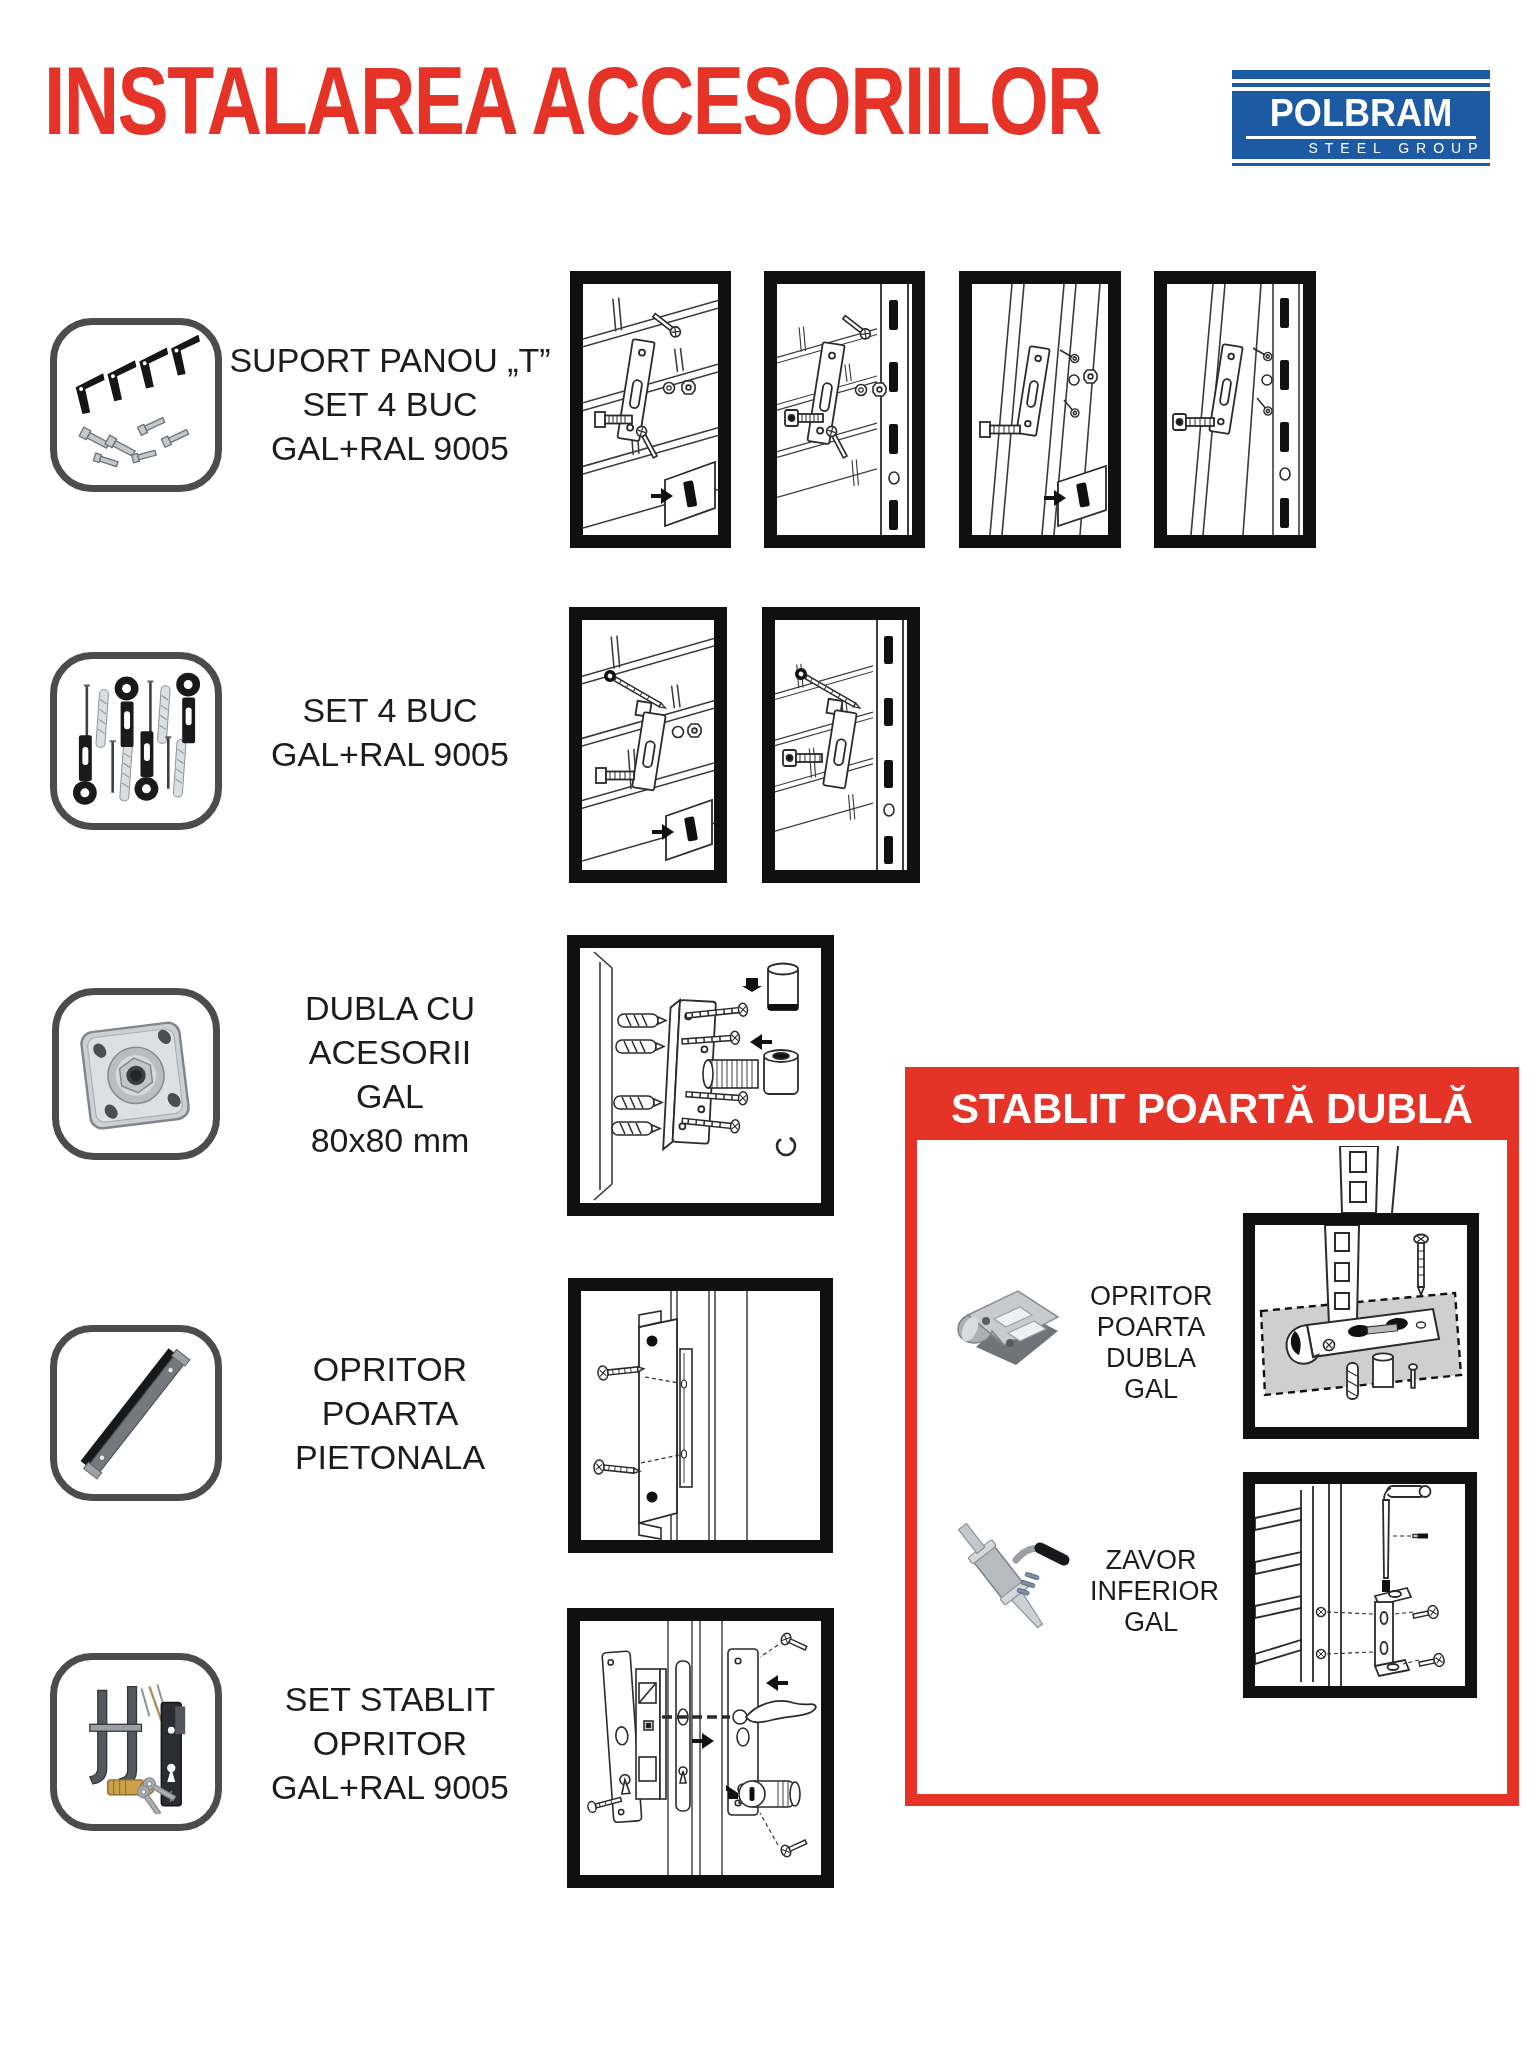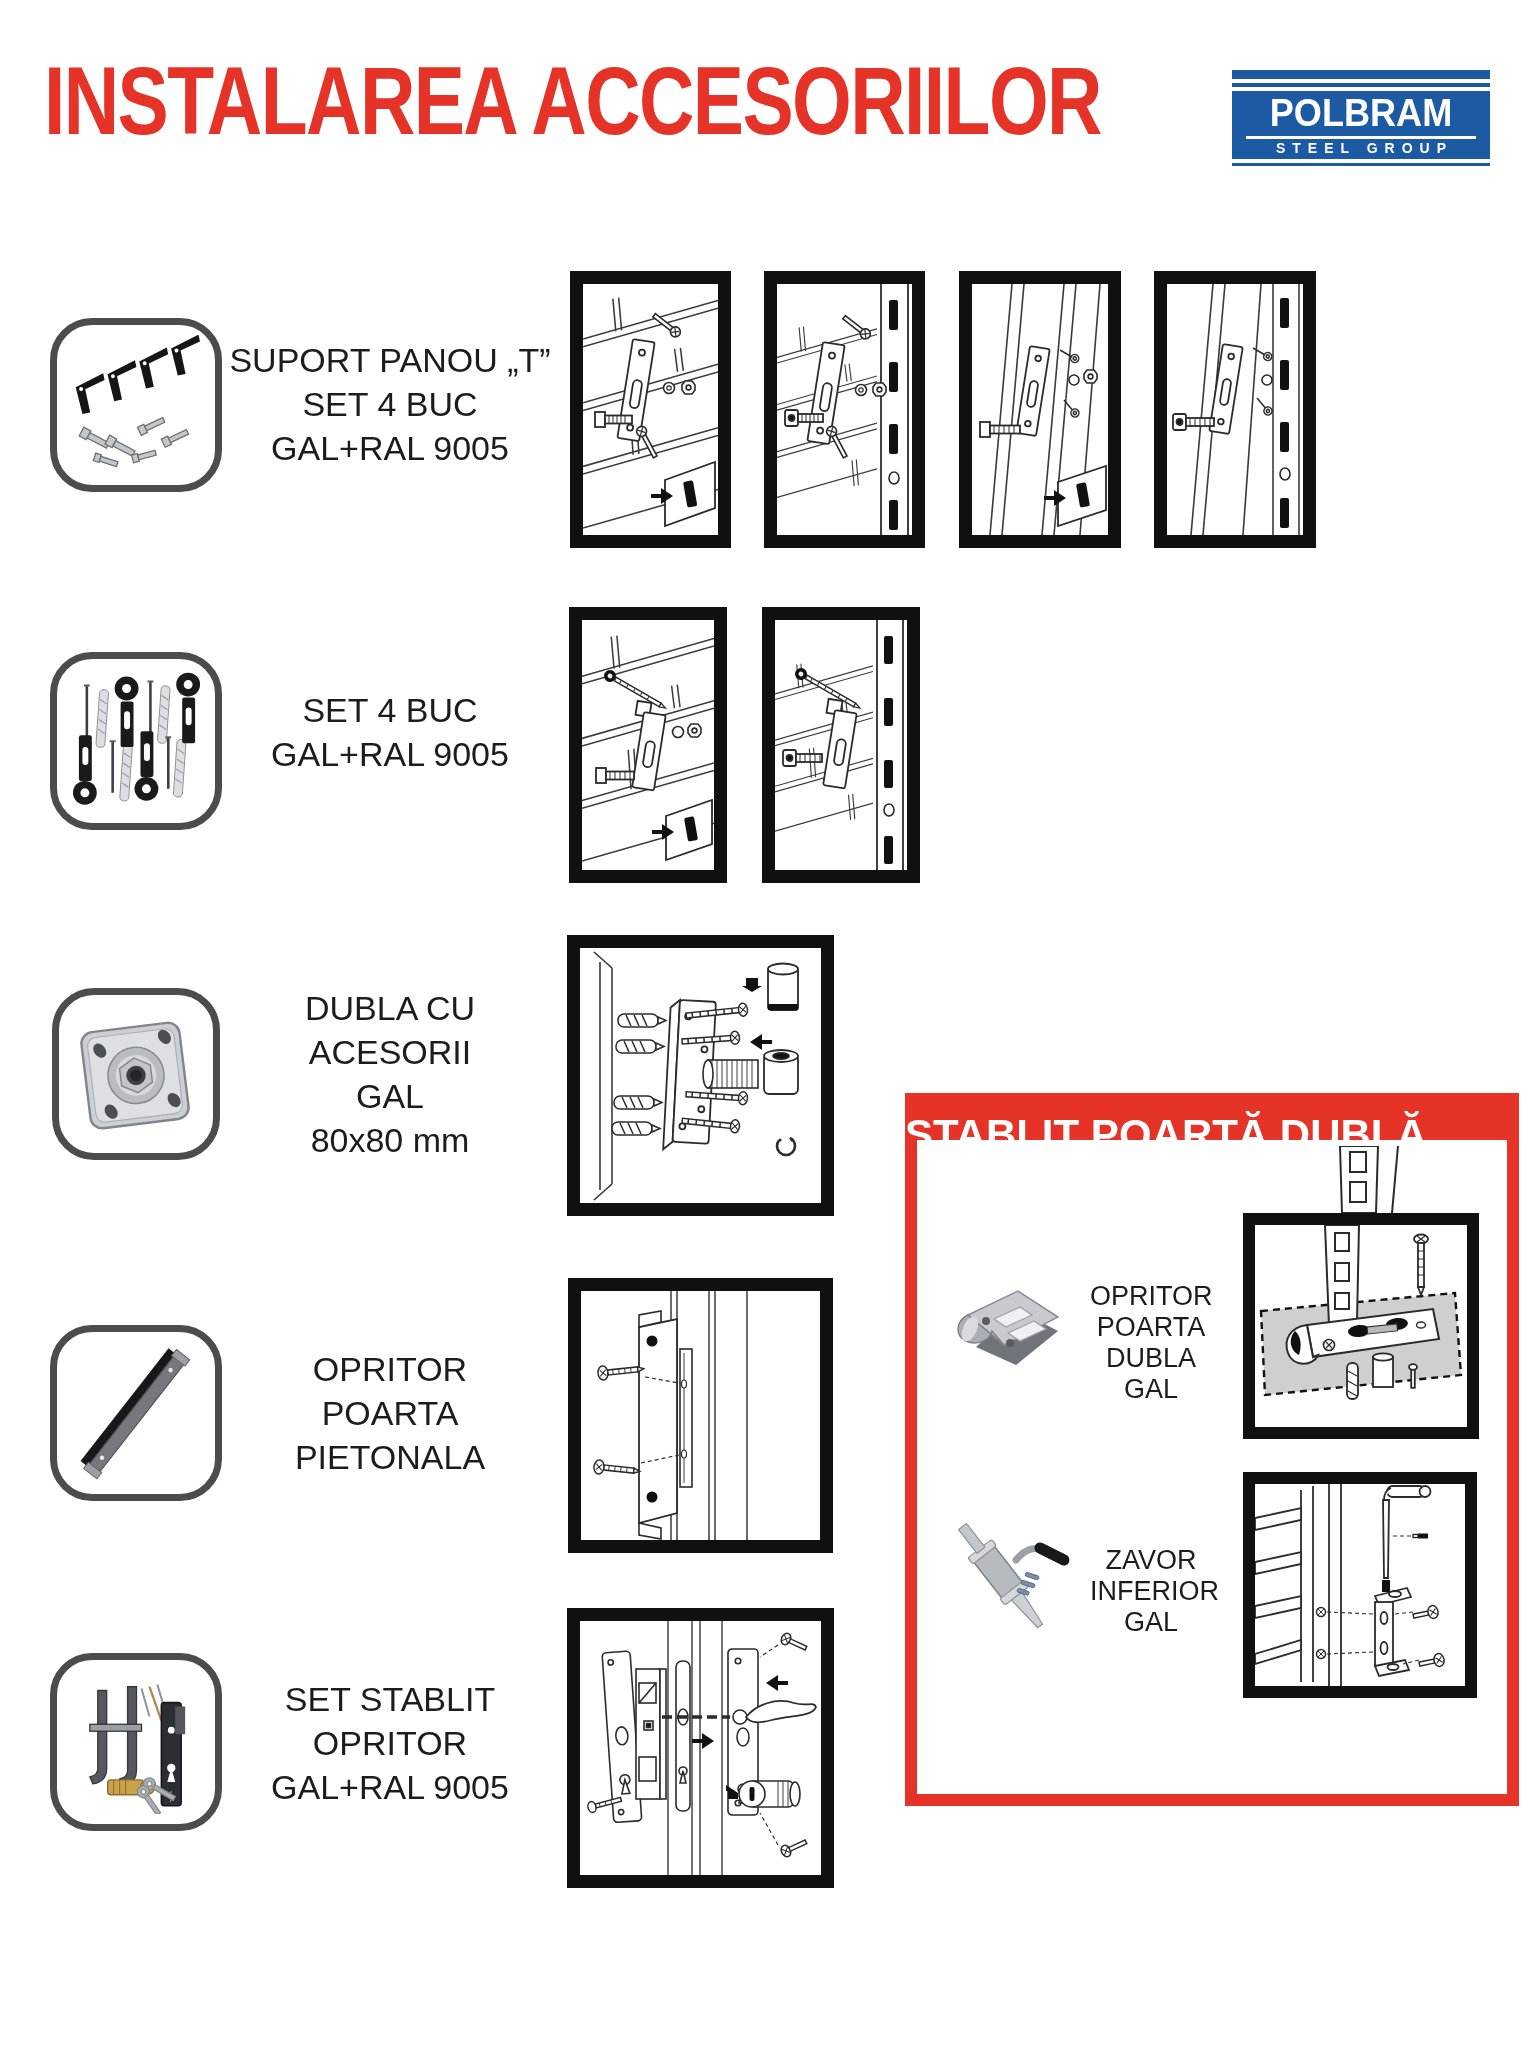--- a/index.html
+++ b/index.html
@@ -8,36 +8,36 @@
   .page-title{position:absolute;left:44px;top:46px;font-size:96px;font-weight:700;
       color:#e63328;letter-spacing:-2px;white-space:nowrap;
       transform:scaleX(0.80);transform-origin:0 0;}
   
   .logo{position:absolute;left:1232px;top:70px;width:258px;height:98px;background:#1d5aa4;}
   .logo .stripe{position:absolute;left:0;width:258px;background:#fff;}
   .logo-name{position:absolute;left:0;top:22px;width:258px;text-align:center;color:#fff;
       font-size:38px;font-weight:700;letter-spacing:0px;transform:scaleX(0.95);transform-origin:50% 0;}
   .logo-sep{position:absolute;left:14px;top:66px;width:230px;height:3px;background:#fff;}
   .logo-sub{position:absolute;left:0;top:70px;width:258px;text-align:center;color:#fff;
-      font-size:14px;font-weight:700;letter-spacing:7px;text-indent:7px;}
+      font-size:14px;font-weight:400;letter-spacing:7px;text-indent:7px;padding-left:32px;}
   
   .icon-box{position:absolute;border:7px solid #4c4c4c;border-radius:42px;background:#fff;
       box-sizing:border-box;display:flex;align-items:center;justify-content:center;overflow:hidden;}
   .icon-box svg{display:block;width:88%;height:88%;}
   
   .row-label{position:absolute;left:225px;width:330px;text-align:center;font-size:34px;
       line-height:44px;color:#1c1c1c;}
   
   .frame{position:absolute;border:13px solid #101010;background:#fff;box-sizing:border-box;}
   .frame svg{display:block;width:100%;height:100%;}
   .plainsvg{position:absolute;}
   .plainsvg svg{display:block;width:100%;height:100%;}
   
   .red-banner{position:absolute;left:905px;top:1067px;width:614px;height:84px;background:#e63328;
-      display:flex;align-items:center;color:#fff;font-size:42px;font-weight:700;margin-top:26px;}
+      display:flex;align-items:center;justify-content:center;color:#fff;font-size:42px;font-weight:700;}
   .red-box{position:absolute;left:905px;top:1140px;width:614px;height:666px;box-sizing:border-box;
       border:12px solid #e63328;border-top:none;background:#fff;}
   .redbox-label{position:absolute;left:1090px;width:122px;text-align:center;font-size:27px;
       line-height:31px;color:#1c1c1c;}
   line,path,rect,ellipse,circle,polygon,polyline{vector-effect:none;}
 </style>
 </head>
 <body>
 
 <div class="page">

